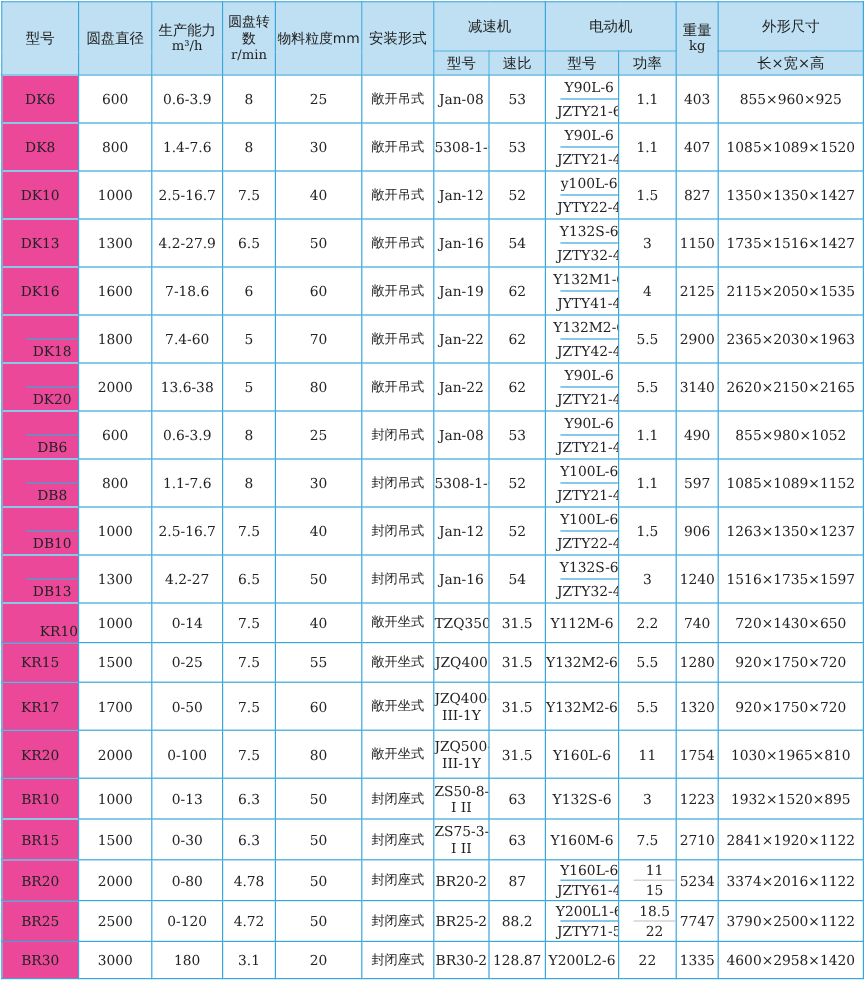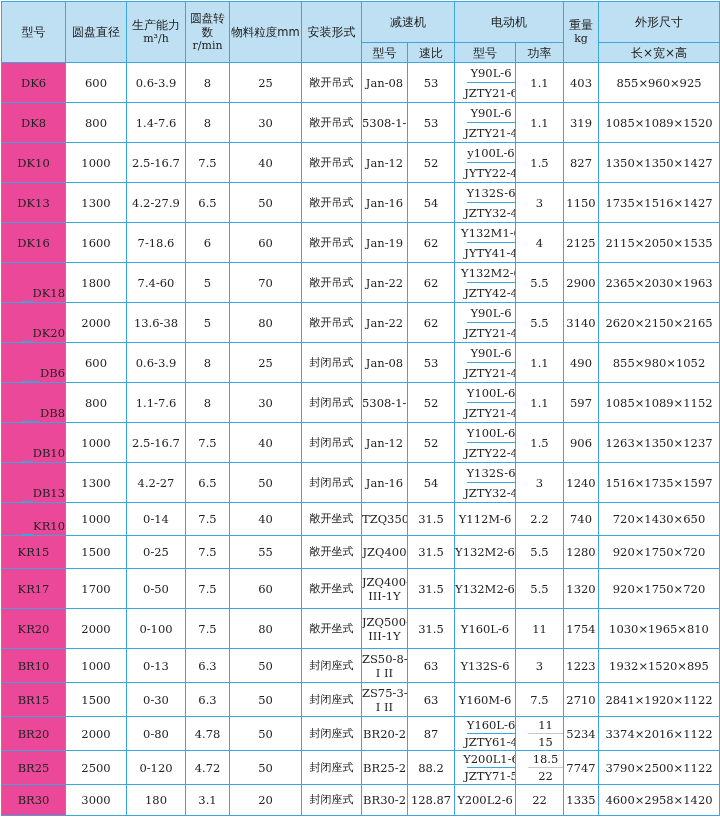--- a/index.html
+++ b/index.html
@@ -33,21 +33,21 @@
   table.spec thead th .unit { font-family: "DejaVu Serif", serif; font-size: 11px; display:block; }
   table.spec tbody td.model {
     background: #ec4899;
   }
   table.spec tbody td.mount { font-family: "DejaVu Sans", sans-serif; font-size: 11px; white-space: nowrap; }
   .stack { display: flex; flex-direction: column; height: 100%; margin-left: 12px; }
   .stack > div { flex: 1; display: flex; align-items: center; justify-content: center; }
   .stack > div + div { border-top: 1px solid #3aa6dc; }
   .stack.grey > div + div { border-top: 1px solid #c9c9c9; }
   td.wrap { white-space: normal; line-height: 14px; }
-  .model-split { display:flex; flex-direction:row; height:100%;padding-left:20px; }
+  .model-split { display:flex; flex-direction:column; height:100%;padding-left:20px; }
   .model-split > div { flex:1; display:flex; align-items:flex-end; justify-content:center; padding-bottom:2px; }
   .model-split > div:first-child { border-bottom: 1px solid #3aa6dc; align-items:center; }
 </style>
 </head>
 <body>
 
 <table class="spec">
   <colgroup>
     <col style="width:64px">
     <col style="width:61px">
@@ -122,21 +122,21 @@
         <td class="mount">敞开吊式</td>
         <td>5308-1-0</td>
         <td>53</td>
         <td>
           <div class="stack" style="height: 39px;">
             <div>Y90L-6</div>
             <div>JZTY21-4</div>
           </div>
         </td>
         <td>1.1</td>
-        <td>319</td>
+        <td>407</td>
         <td>1085×1089×1520</td>
       </tr>
       <tr style="height: 40px;">
         <td class="model">DK10</td>
         <td>1000</td>
         <td>2.5-16.7</td>
         <td>7.5</td>
         <td>40</td>
         <td class="mount">敞开吊式</td>
         <td>Jan-12</td>
@@ -328,21 +328,21 @@
             <div>Y132S-6</div>
             <div>JZTY32-4</div>
           </div>
         </td>
         <td>3</td>
         <td>1240</td>
         <td>1516×1735×1597</td>
       </tr>
       <tr style="height: 33px;">
         <td class="model" style="height: 100%;">
-          <div class="model-split" style="height: 32px;">
+          <div class="model-split" style="height: 32px; align-items: flex-end;">
             <div></div>
             <div>KR10</div>
           </div>
         </td>
         <td>1000</td>
         <td>0-14</td>
         <td>7.5</td>
         <td>40</td>
         <td class="mount">敞开坐式</td>
         <td>TZQ350</td>

